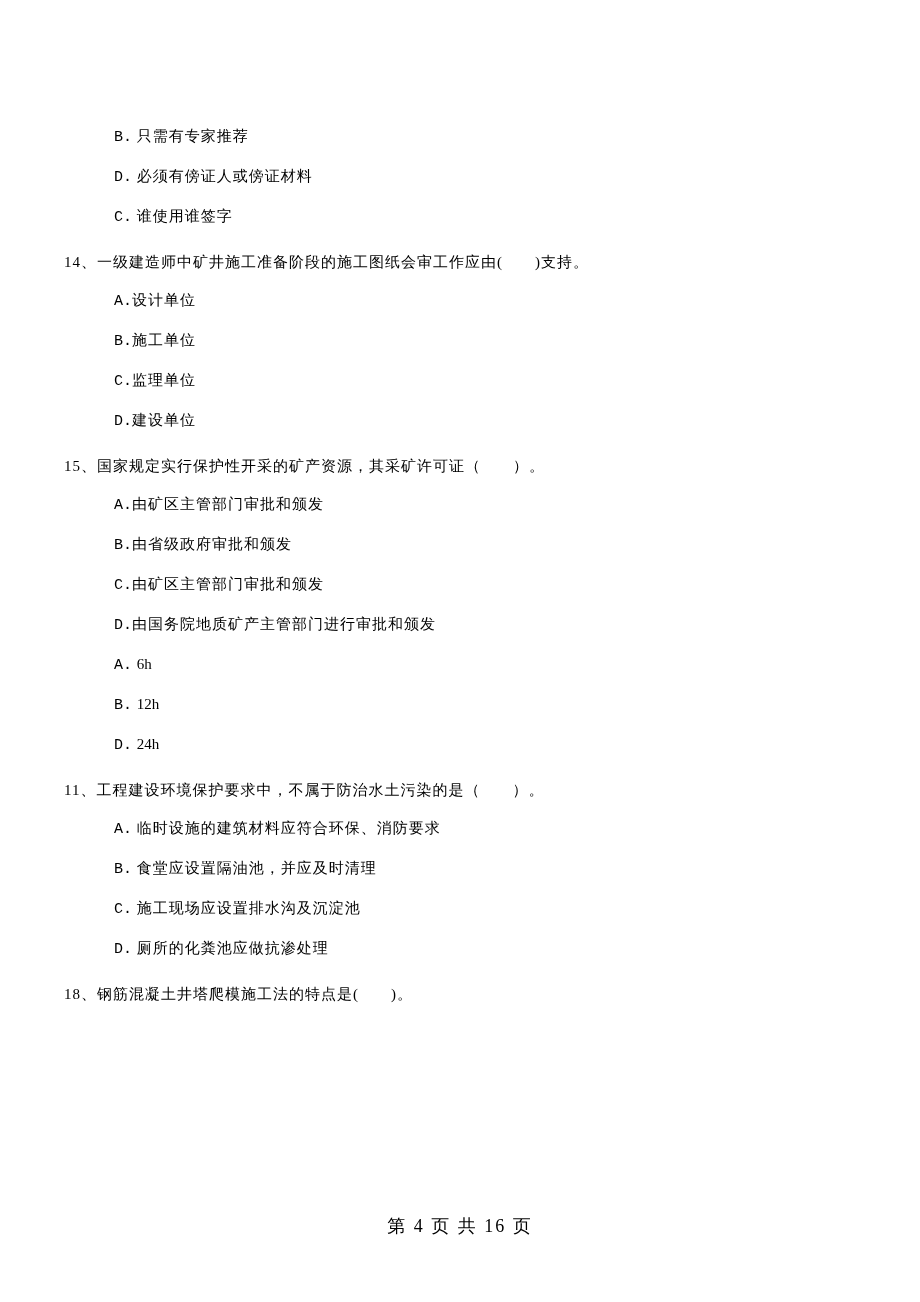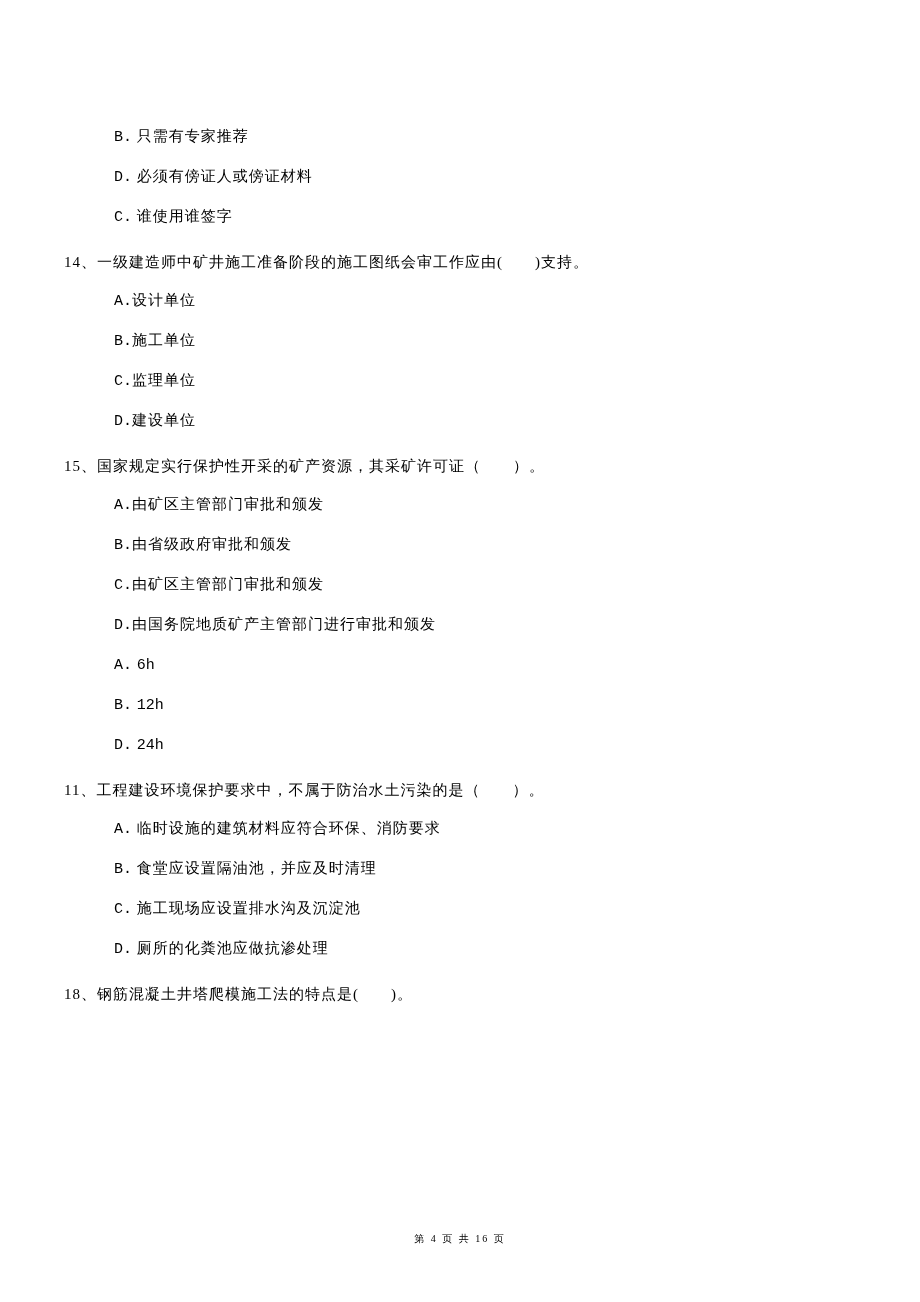--- a/index.html
+++ b/index.html
@@ -24,29 +24,29 @@
   .option .marker {
     font-family: "Courier New", monospace;
     letter-spacing: 0;
   }
   .question {
     margin: 20px 0 14px 0;
     letter-spacing: 1px;
   }
   .footer {
     position: absolute;
-    bottom: 56px;
+    bottom: 64px;
     left: 0;
     width: 100%;
     text-align: center;
-    font-size: 10px;
+    font-size: 18px;
     letter-spacing: 2px;
   }
   .mono {
-    font-family: Liberation Mono, monospace;
+    font-family: Liberation Serif, serif;
     letter-spacing: 0;
   }
 </style>
 </head>
 <body>
 
 <div class="page">
 
   <div class="option">
     <span class="marker">B.</span>

